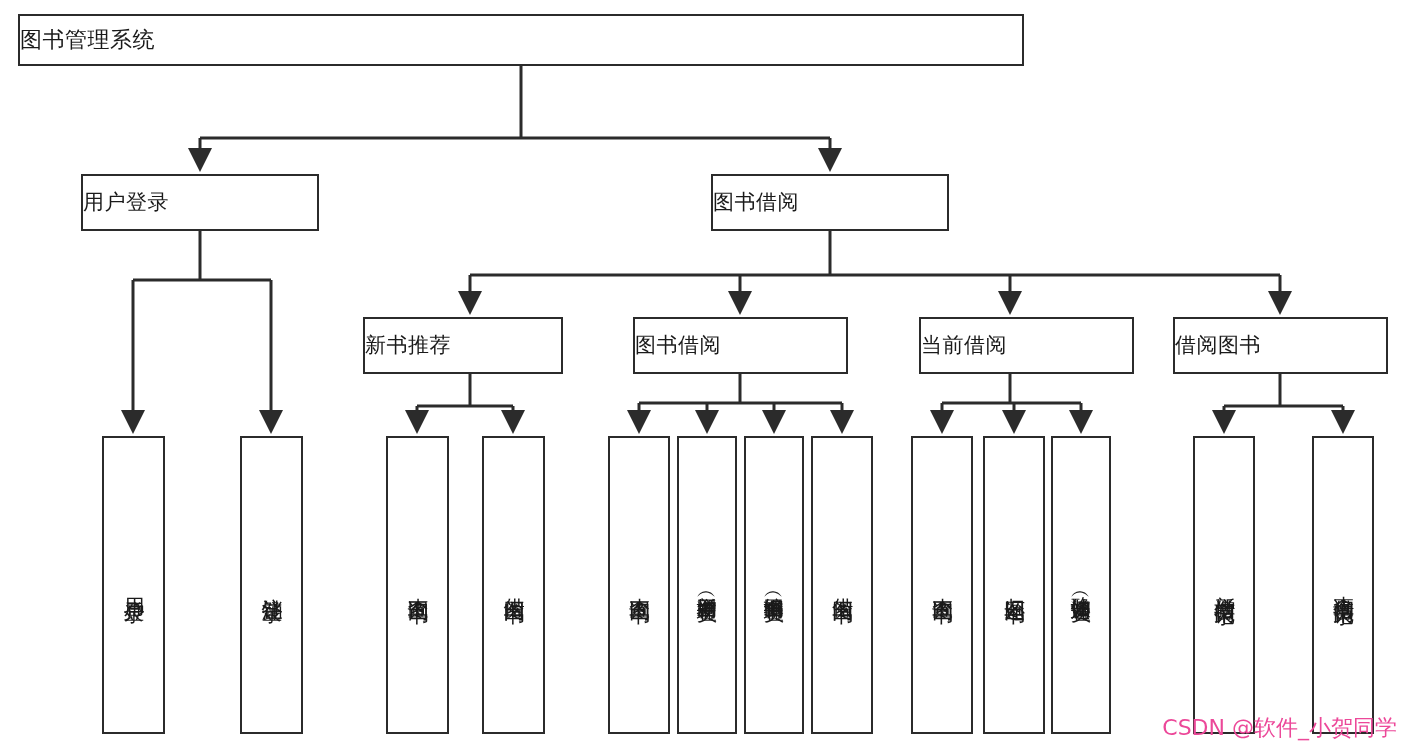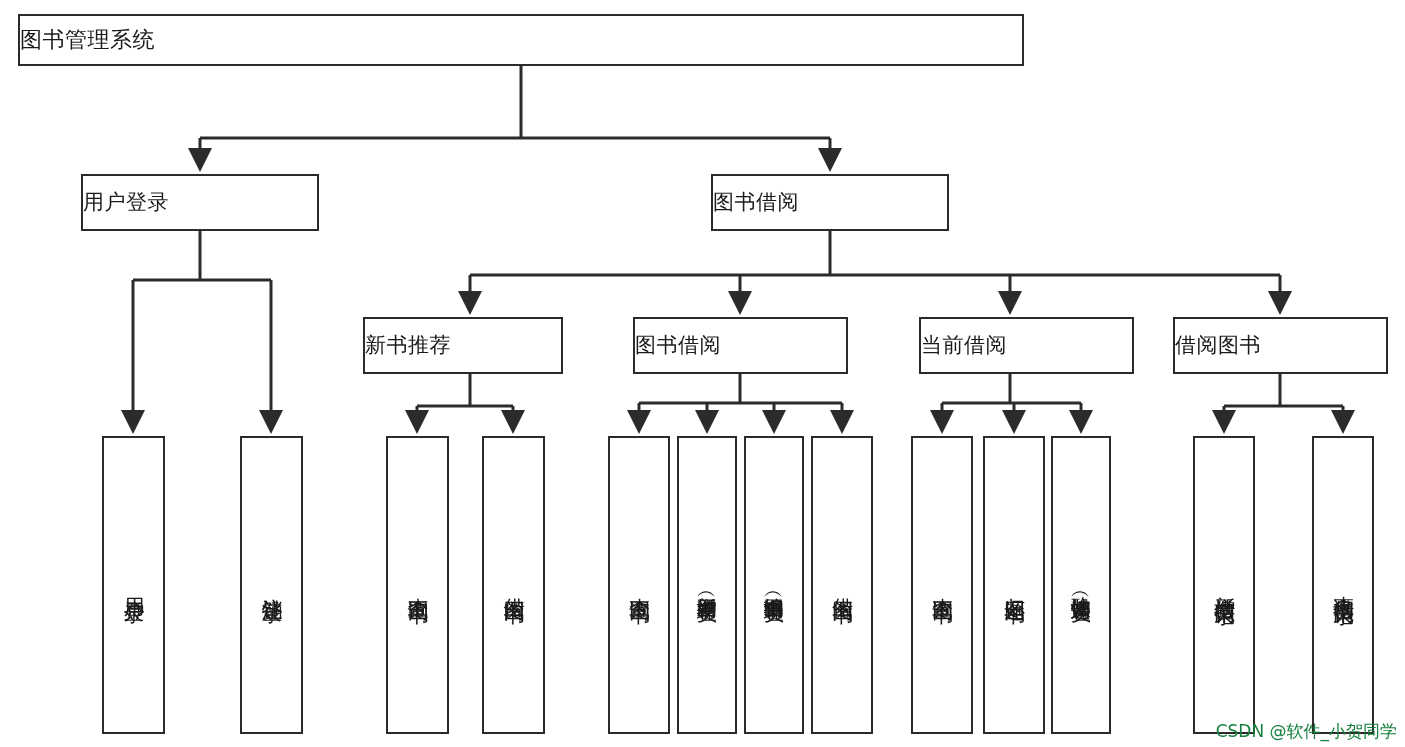--- a/index.html
+++ b/index.html
@@ -63,22 +63,22 @@
     max-height: 100%;
   }
   .node.v.tall .lbl {
     font-size: 20px;
     letter-spacing: 1px;
   }
   .watermark {
     position: absolute;
     right: 8px;
     bottom: 4px;
-    font-size: 17px;
-    color: #15803d;
+    font-size: 22px;
+    color: #ec4899;
     white-space: nowrap;
     font-family: "DejaVu Sans", "Liberation Sans", sans-serif;
     margin-left: 8px;
   }
 </style>
 </head>
 <body>
 
 <div id="canvas">
 

